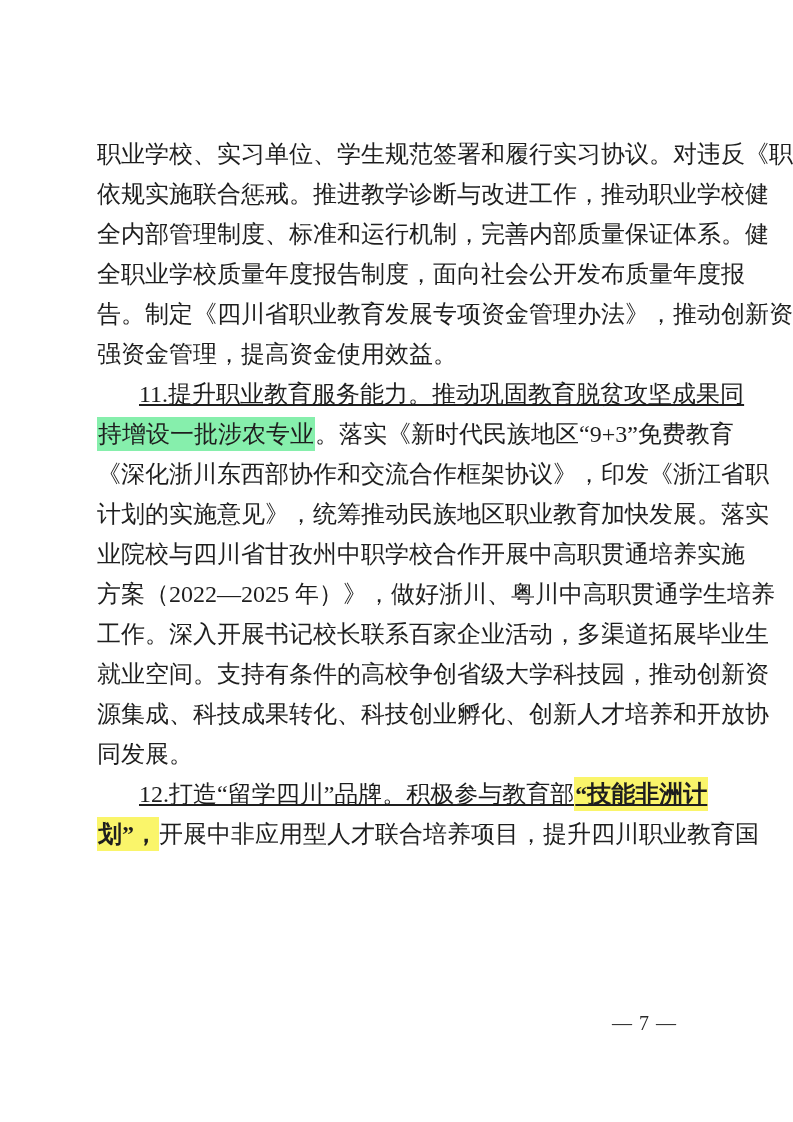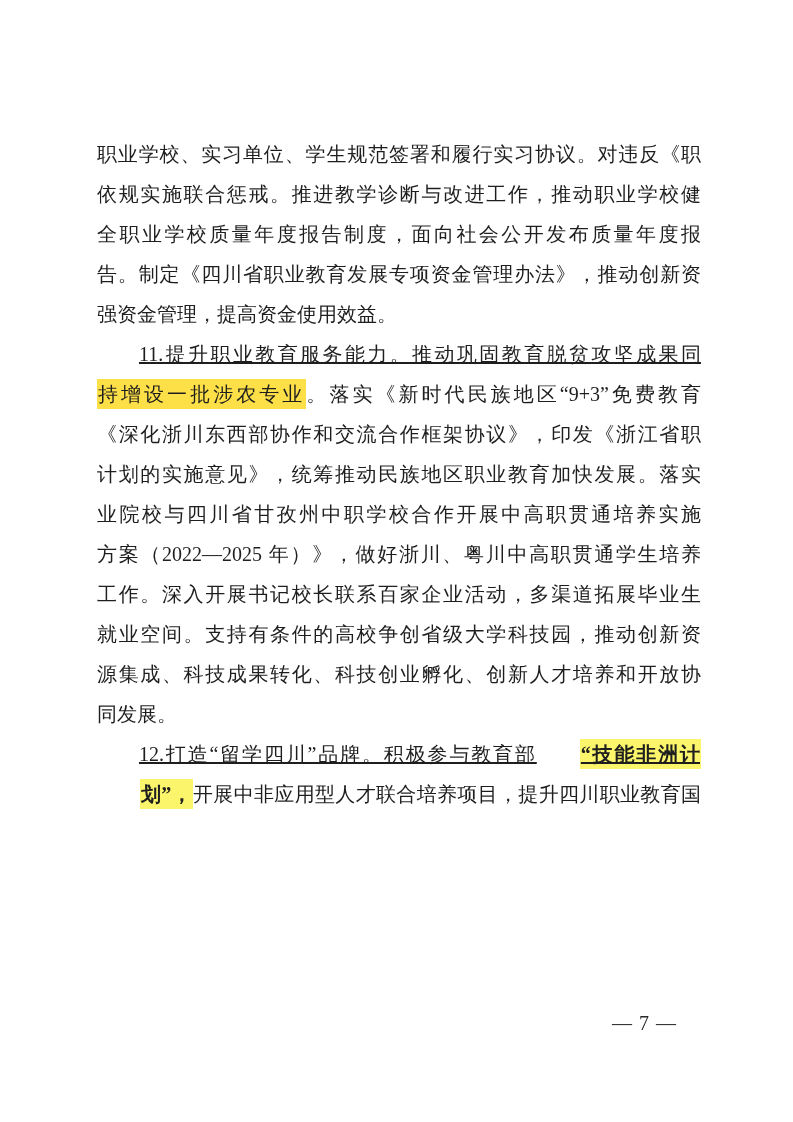--- a/index.html
+++ b/index.html
@@ -12,65 +12,65 @@
     font-family: "Liberation Serif", "DejaVu Serif", serif;
     color: #1e1e1e;
   }
   .text-block {
     position: absolute;
     left: 97px;
     top: 134px;
     width: 604px;
   }
   .line {
-    font-size: 20px;
+    font-size: 24px;
     line-height: 40px;
     height: 40px;
     text-align: justify;
     text-align-last: justify;
     white-space: nowrap;
   }
   .line.left {
     text-align: center;
     text-align-last: left;
   }
   .line.indent {
     text-indent: 42px;
     text-decoration: underline;
   }
   .seg { }
   .hl {
     padding: 4px 1px;
   }
   .bold {
     font-weight: bold;
-    margin-left: 43px;
   }
   .page-number {
     position: absolute;
     top: 1008px;
     right: 116px;
     font-size: 20px;
     line-height: 30px;
     letter-spacing: 1px;
     color: #2a2a2a;
   }
 </style>
 </head>
 <body>
 
 <div class="page">
   <div class="text-block">
       <div class="line"><span class="seg">职业学校、实习单位、学生规范签署和履行实习协议。对违反《职</span></div>
       <div class="line"><span class="seg">依规实施联合惩戒。推进教学诊断与改进工作，推动职业学校健</span></div>
+      <div class="line"><span class="seg">全内部管理制度、标准和运行机制，完善内部质量保证体系。健</span></div>
       <div class="line"><span class="seg">全职业学校质量年度报告制度，面向社会公开发布质量年度报</span></div>
       <div class="line"><span class="seg">告。制定《四川省职业教育发展专项资金管理办法》，推动创新资</span></div>
       <div class="line left"><span class="seg">强资金管理，提高资金使用效益。</span></div>
       <div class="line indent"><span class="seg">11.提升职业教育服务能力。推动巩固教育脱贫攻坚成果同</span></div>
-      <div class="line"><span class="seg hl" style="background-color: #fde047;">持增设一批涉农专业</span><span class="seg">。落实《新时代民族地区“9+3”免费教育</span></div>
+      <div class="line"><span class="seg hl" style="background-color: #86efac;">持增设一批涉农专业</span><span class="seg">。落实《新时代民族地区“9+3”免费教育</span></div>
       <div class="line"><span class="seg">《深化浙川东西部协作和交流合作框架协议》，印发《浙江省职</span></div>
       <div class="line"><span class="seg">计划的实施意见》，统筹推动民族地区职业教育加快发展。落实</span></div>
       <div class="line"><span class="seg">业院校与四川省甘孜州中职学校合作开展中高职贯通培养实施</span></div>
       <div class="line"><span class="seg">方案（2022—2025 年）》，做好浙川、粤川中高职贯通学生培养</span></div>
       <div class="line"><span class="seg">工作。深入开展书记校长联系百家企业活动，多渠道拓展毕业生</span></div>
       <div class="line"><span class="seg">就业空间。支持有条件的高校争创省级大学科技园，推动创新资</span></div>
       <div class="line"><span class="seg">源集成、科技成果转化、科技创业孵化、创新人才培养和开放协</span></div>
       <div class="line left"><span class="seg">同发展。</span></div>
       <div class="line indent"><span class="seg">12.打造“留学四川”品牌。积极参与教育部</span><span class="seg hl bold" style="background-color: rgb(250, 245, 106);">“技能非洲计</span></div>
       <div class="line"><span class="seg hl bold" style="background-color: rgb(250, 245, 106);">划”，</span><span class="seg">开展中非应用型人才联合培养项目，提升四川职业教育国</span></div>

